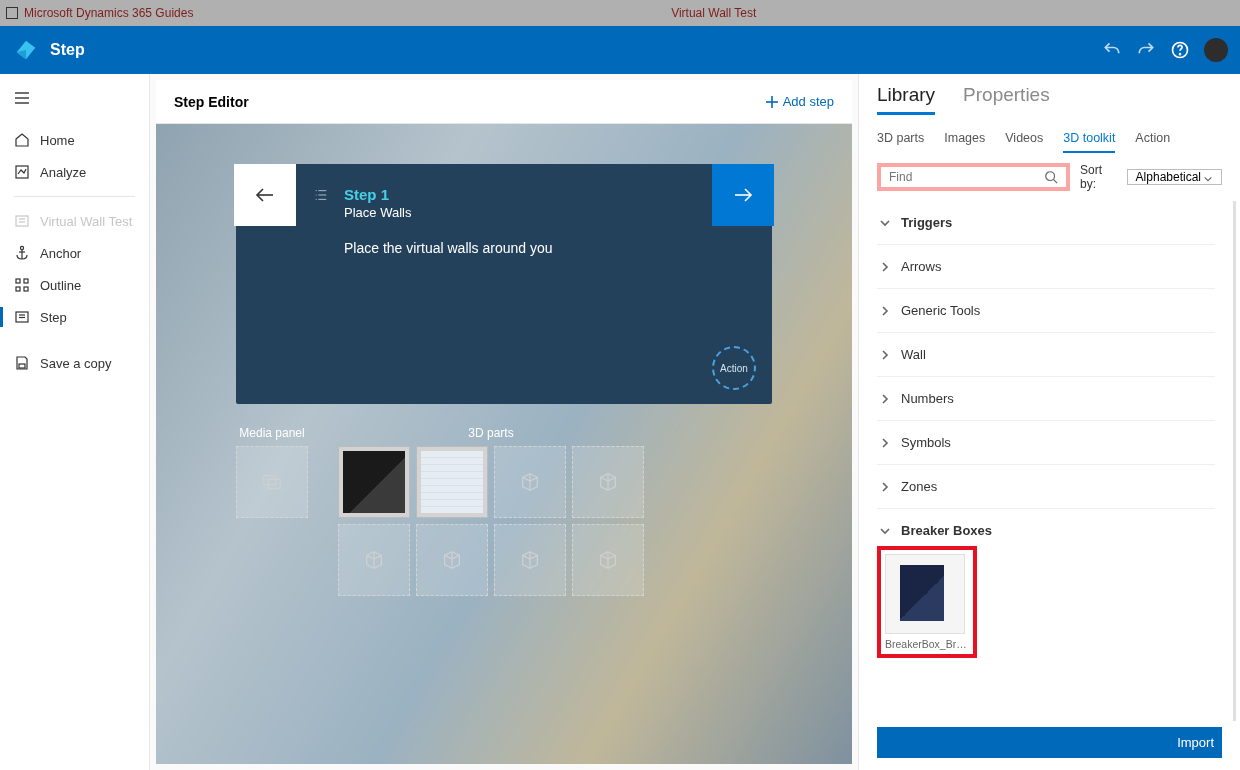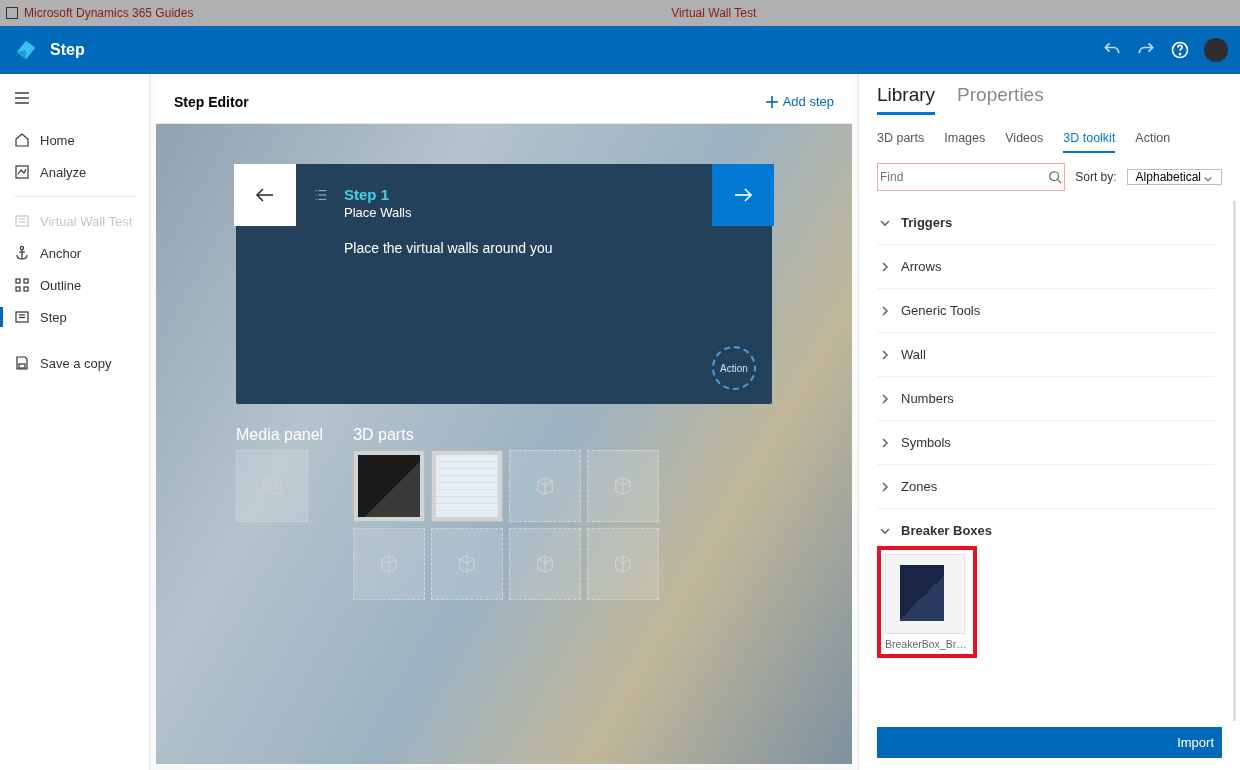--- a/index.html
+++ b/index.html
@@ -52,41 +52,41 @@
 .step-card .back-btn svg { width: 24px; height: 24px; stroke: #333; }
 .step-card .fwd-btn { position: absolute; right: -2px; top: 0; width: 62px; height: 62px; background: #0078d4; display: flex; align-items: center; justify-content: center; }
 .step-card .fwd-btn svg { width: 24px; height: 24px; stroke: #fff; }
 .step-card .outline-icon { position: absolute; left: 78px; top: 24px; }
 .step-card .step-title { color: #46d0e6; font-size: 15px; font-weight: 600; }
 .step-card .step-sub { font-size: 13px; margin-top: 2px; }
 .step-card .step-desc { margin-top: 20px; font-size: 14px; }
 .step-card .action-chip { position: absolute; right: 16px; bottom: 14px; width: 44px; height: 44px; border: 2px dashed #4aa3e0; border-radius: 50%; display: flex; align-items: center; justify-content: center; font-size: 10px; color: #d0e4f2; }
 
 .panels { display: flex; margin-top: 22px; gap: 30px; }
-.panel-col .panel-label { font-size: 16px; color: #fff; margin-bottom: 6px; }
+.panel-col .panel-label { font-size: 12px; color: #fff; margin-bottom: 6px; text-align: center; }
 .slot-grid { display: grid; grid-template-columns: repeat(4, 72px); grid-auto-rows: 72px; gap: 6px; }
 .slot { border: 1.5px dashed #d4d4d4; background: rgba(255,255,255,0.15); display: flex; align-items: center; justify-content: center; }
 .slot svg { width: 22px; height: 22px; stroke: #cfcfcf; fill: none; }
 .slot.media-single { grid-column: span 2; grid-row: span 2; width: 72px; height: 72px; }
 .slot.filled { border: 1px solid #bbb; background: #d3d3d3; padding: 4px; }
 .slot.filled .thumb-dark { width: 100%; height: 100%; background: linear-gradient(135deg, #1a1a1a 0%, #1a1a1a 55%, #3a3a3a 55%, #3a3a3a 100%); }
 .slot.filled .thumb-light { width: 100%; height: 100%; background: repeating-linear-gradient(0deg, #e6edf2 0 6px, #d6e1ea 6px 7px), repeating-linear-gradient(90deg, transparent 0 6px, #d6e1ea 6px 7px); }
 
 
 .rightpanel { width: 382px; border-left: 1px solid #e6e6e6; display: flex; flex-direction: column; }
-.rp-tabs { display: flex; padding: 10px 18px 0; gap: 22px; }
+.rp-tabs { display: flex; padding: 10px 18px 0; gap: 28px; }
 .rp-tab { font-size: 19px; color: #8a8a8a; padding-bottom: 6px; cursor: pointer; }
 .rp-tab.active { color: #222; border-bottom: 3px solid #0078d4; }
 
 .lib-subtabs { display: flex; gap: 20px; padding: 16px 18px 0; font-size: 12.5px; }
 .lib-subtab { color: #555; padding-bottom: 6px; cursor: pointer; white-space: nowrap; }
 .lib-subtab.active { color: #0078d4; border-bottom: 2px solid #0078d4; }
 
 .lib-controls { display: flex; align-items: center; padding: 10px 18px; gap: 10px; }
-.search { flex: 1; display: flex; border: 1px solid #fca5a5; height: 28px; align-items: center; padding: 0 2px; }
+.search { flex: 1; display: flex; border: 4px solid #fca5a5; height: 28px; align-items: center; padding: 0 8px; }
 .search input { flex: 1; border: none; outline: none; font-size: 12px; }
 .sortby-label { font-size: 12px; color: #333; }
 .sortby { border: 1px solid #bdbdbd; height: 16px; display: flex; align-items: flex-end; padding: 0 8px; font-size: 12px; gap: 2px; }
 
 .lib-list { flex: 1; overflow-y: auto; border-right: 3px solid #e0e0e0; margin-right: 4px; padding-bottom: 8px; }
 .cat { border-bottom: 1px solid #eee; margin: 0 18px; }
 .cat-head { display: flex; align-items: center; padding: 14px 2px; font-size: 13px; color: #333; cursor: pointer; }
 .cat-head svg { width: 12px; height: 12px; margin-right: 10px; flex-shrink: 0; }
 .cat.expanded .cat-head { font-weight: 600; }
 .cat-items { padding: 0 0 12px 6px; }

